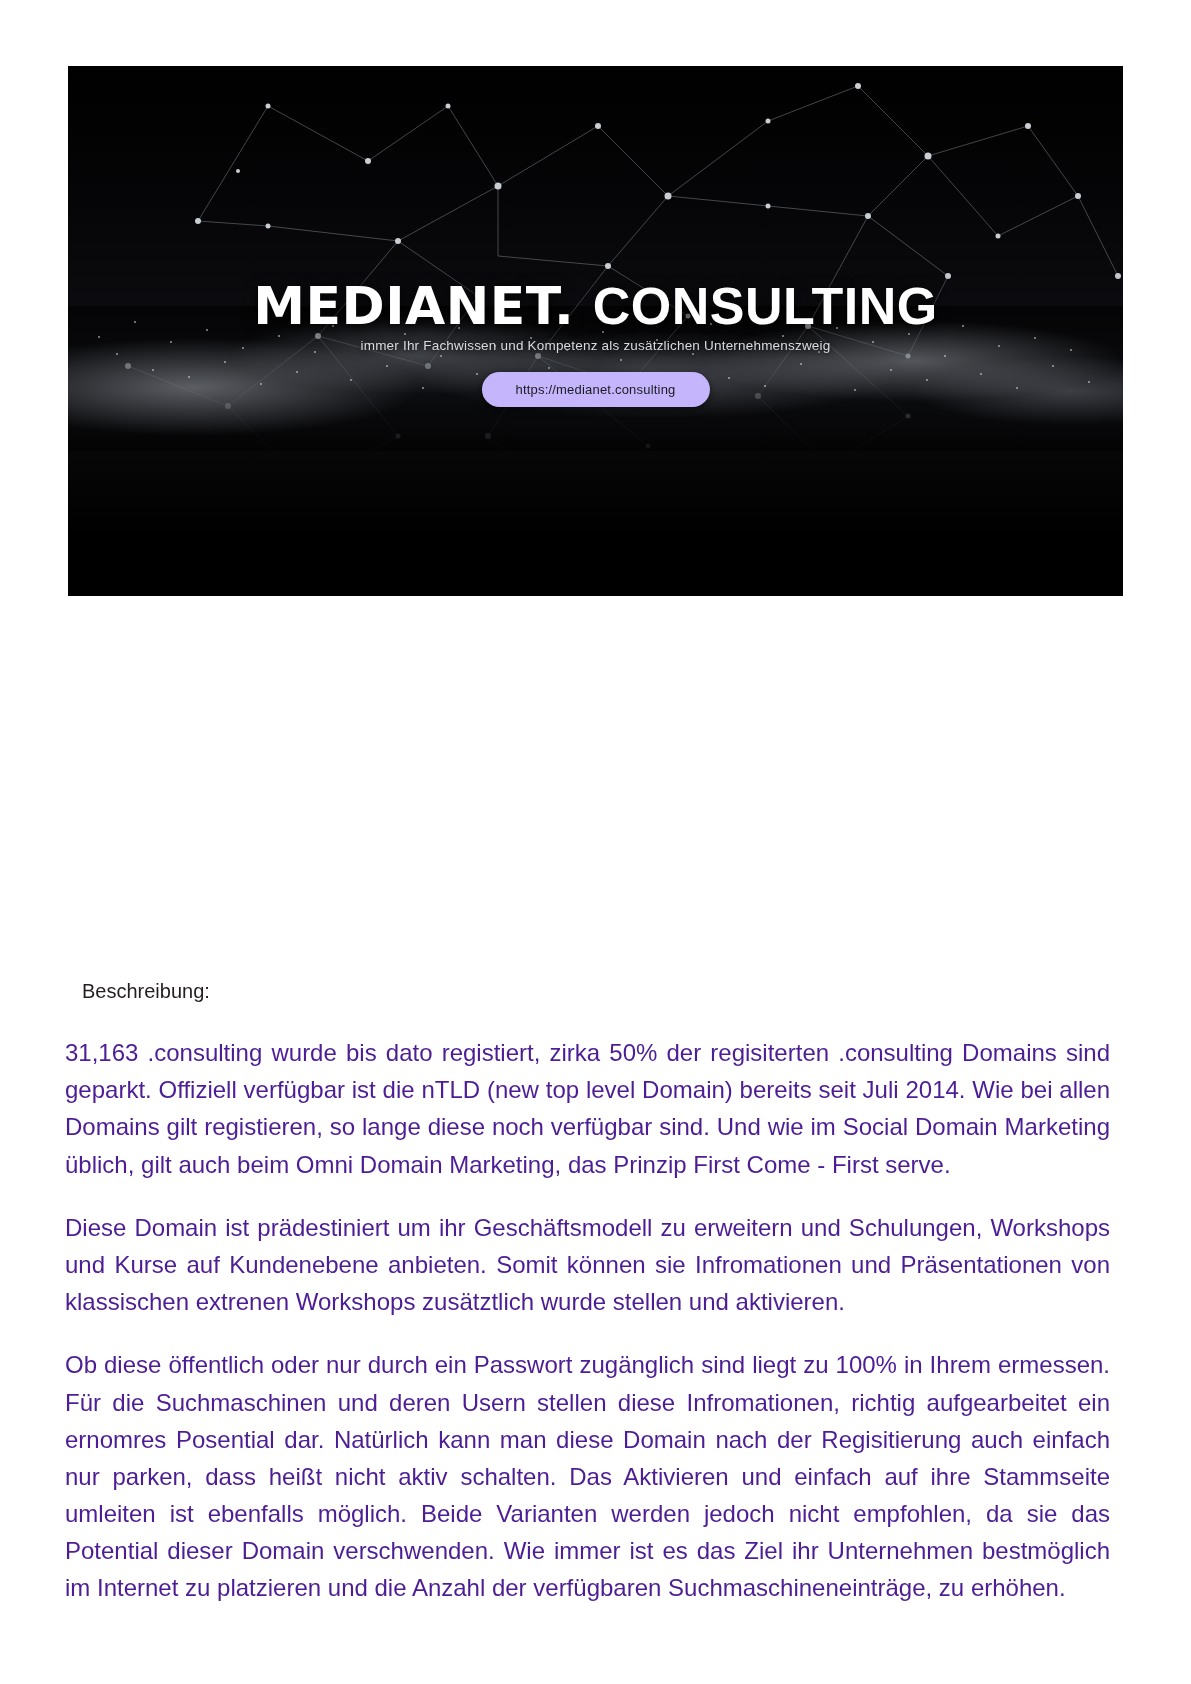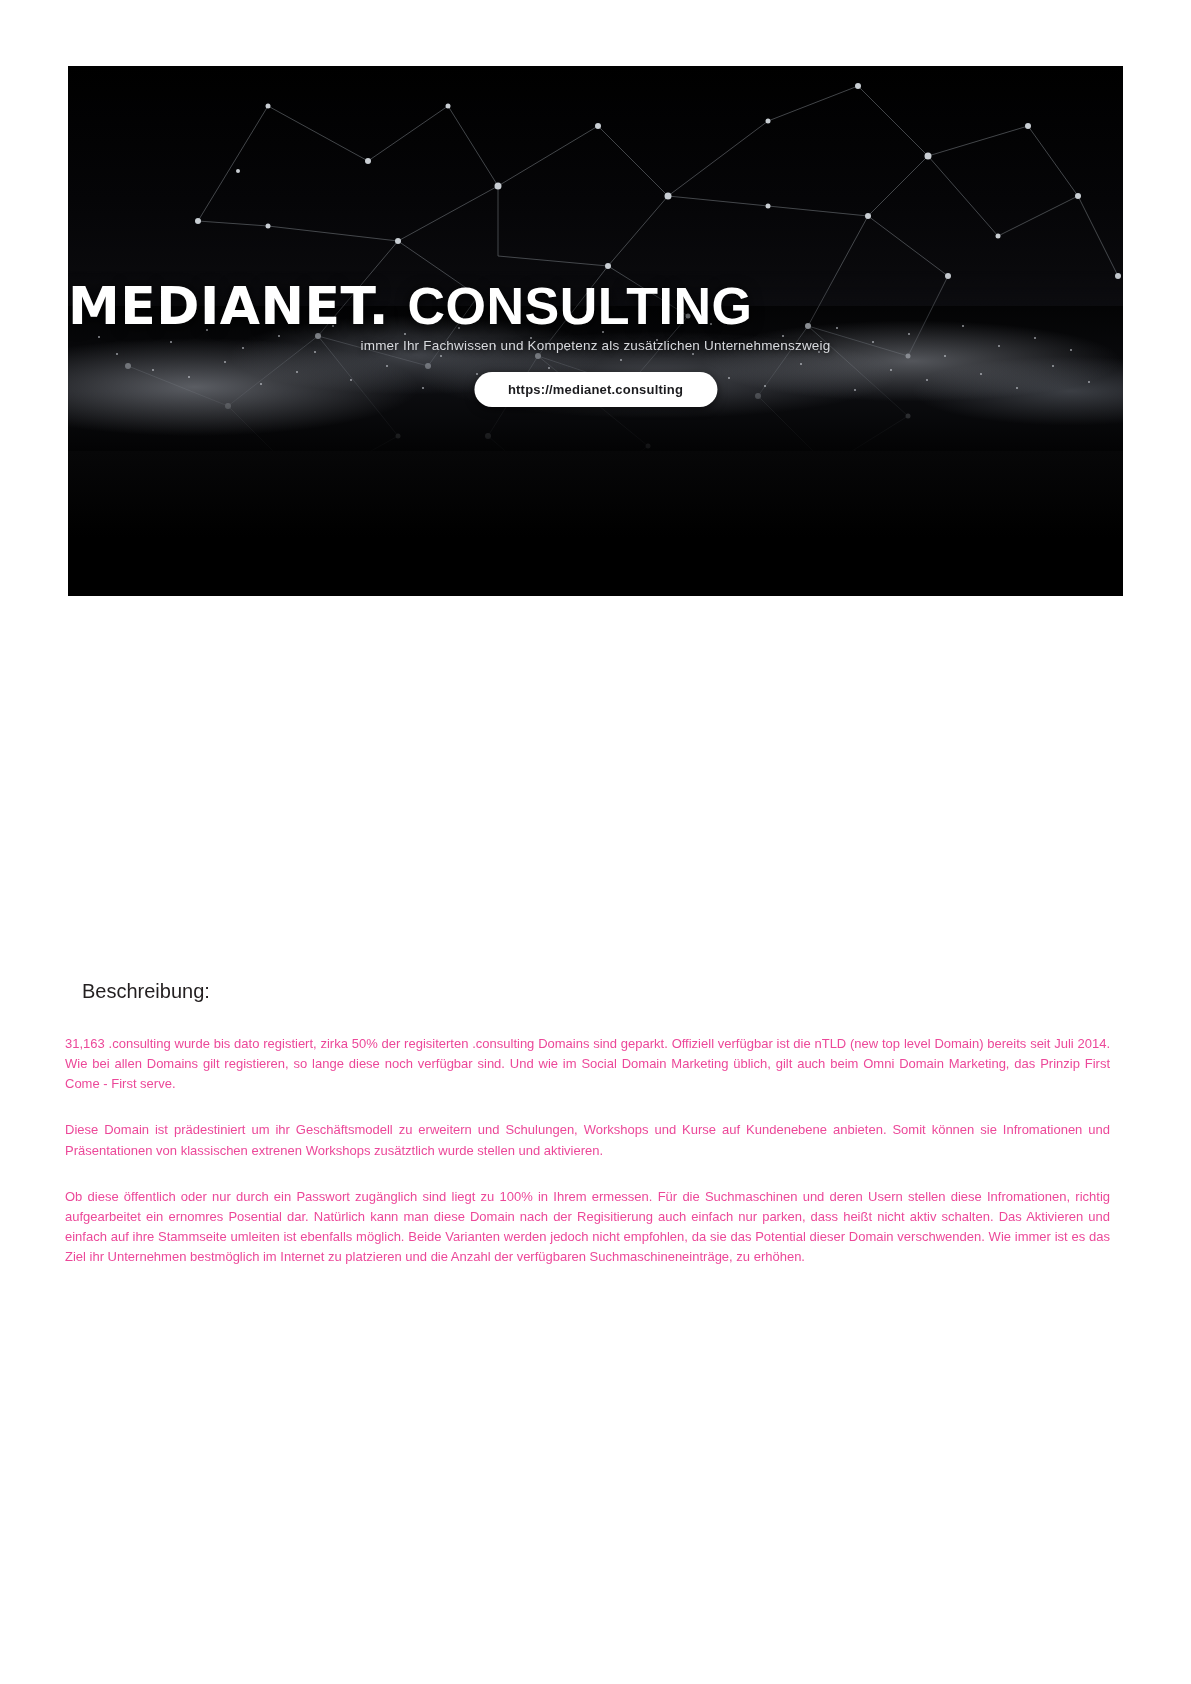--- a/index.html
+++ b/index.html
@@ -69,20 +69,21 @@
     background: linear-gradient(180deg, #070708 0%, #000000 60%);
   }
   .hero-net {
     position: absolute;
     inset: 0;
   }
   .hero-title {
     position: absolute;
     left: 0; right: 0;
     top: 210px;
+    text-align: center;
     font-family: "DejaVu Sans", sans-serif;
     font-weight: bold;
     font-size: 52px;
     letter-spacing: 0.5px;
     color: #ffffff;
     text-shadow: 0 2px 14px rgba(0,0,0,0.9);
     white-space: nowrap;
   }
   .hero-title .thin {
     font-family: "Liberation Sans", sans-serif;
@@ -97,50 +98,49 @@
     letter-spacing: 0.2px;
     color: #d8dade;
     text-shadow: 0 1px 6px rgba(0,0,0,0.95);
     white-space: nowrap;
   }
   .hero-pill {
     position: absolute;
     left: 50%;
     top: 306px;
     transform: translateX(-50%);
-    background: #ffffff;
+    background: #c4b5fd;
     border-radius: 22px;
     padding: 10px 34px;
     font-size: 13px;
     color: #1b1b1e;
     letter-spacing: 0.2px;
     white-space: nowrap;
     box-shadow: 0 2px 10px rgba(0,0,0,0.6);
-    font-weight: bold;
   }
 
   
   .content {
     position: absolute;
     left: 65px;
     top: 978px;
     width: 1045px;
   }
   .label {
     font-size: 20px;
     line-height: 1.3;
     margin: 0 0 30px 17px;
     color: #231f20;
   }
   .para {
-    font-size: 13px;
+    font-size: 24px;
     line-height: 1.55;
     margin: 0 0 26px 0;
     text-align: justify;
-    color: #ec4899;
+    color: #4c1d95;
   }
   .para:last-child { margin-bottom: 5px; }
 </style>
 </head>
 <body>
 
 <div class="page">
 
   <div class="hero">
     <div class="hero-sky"></div>

